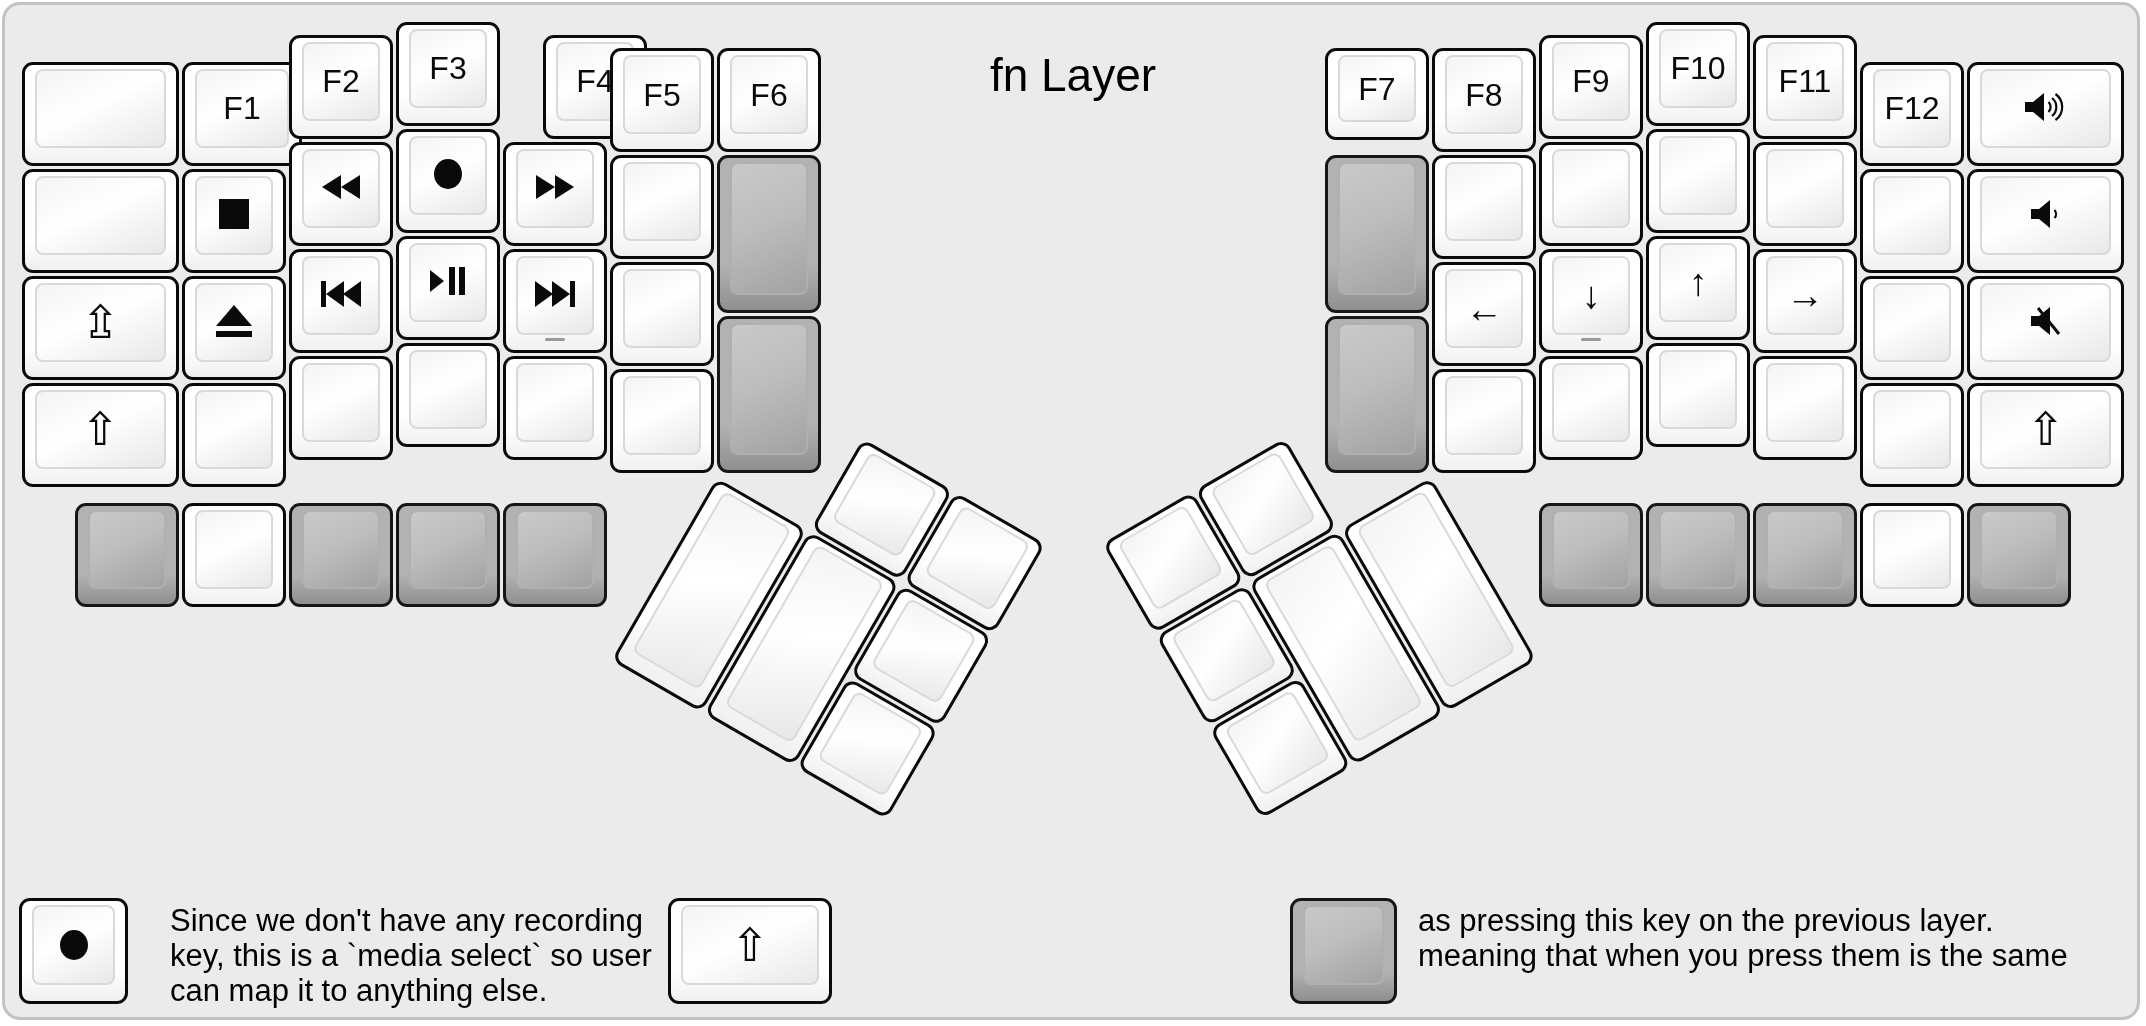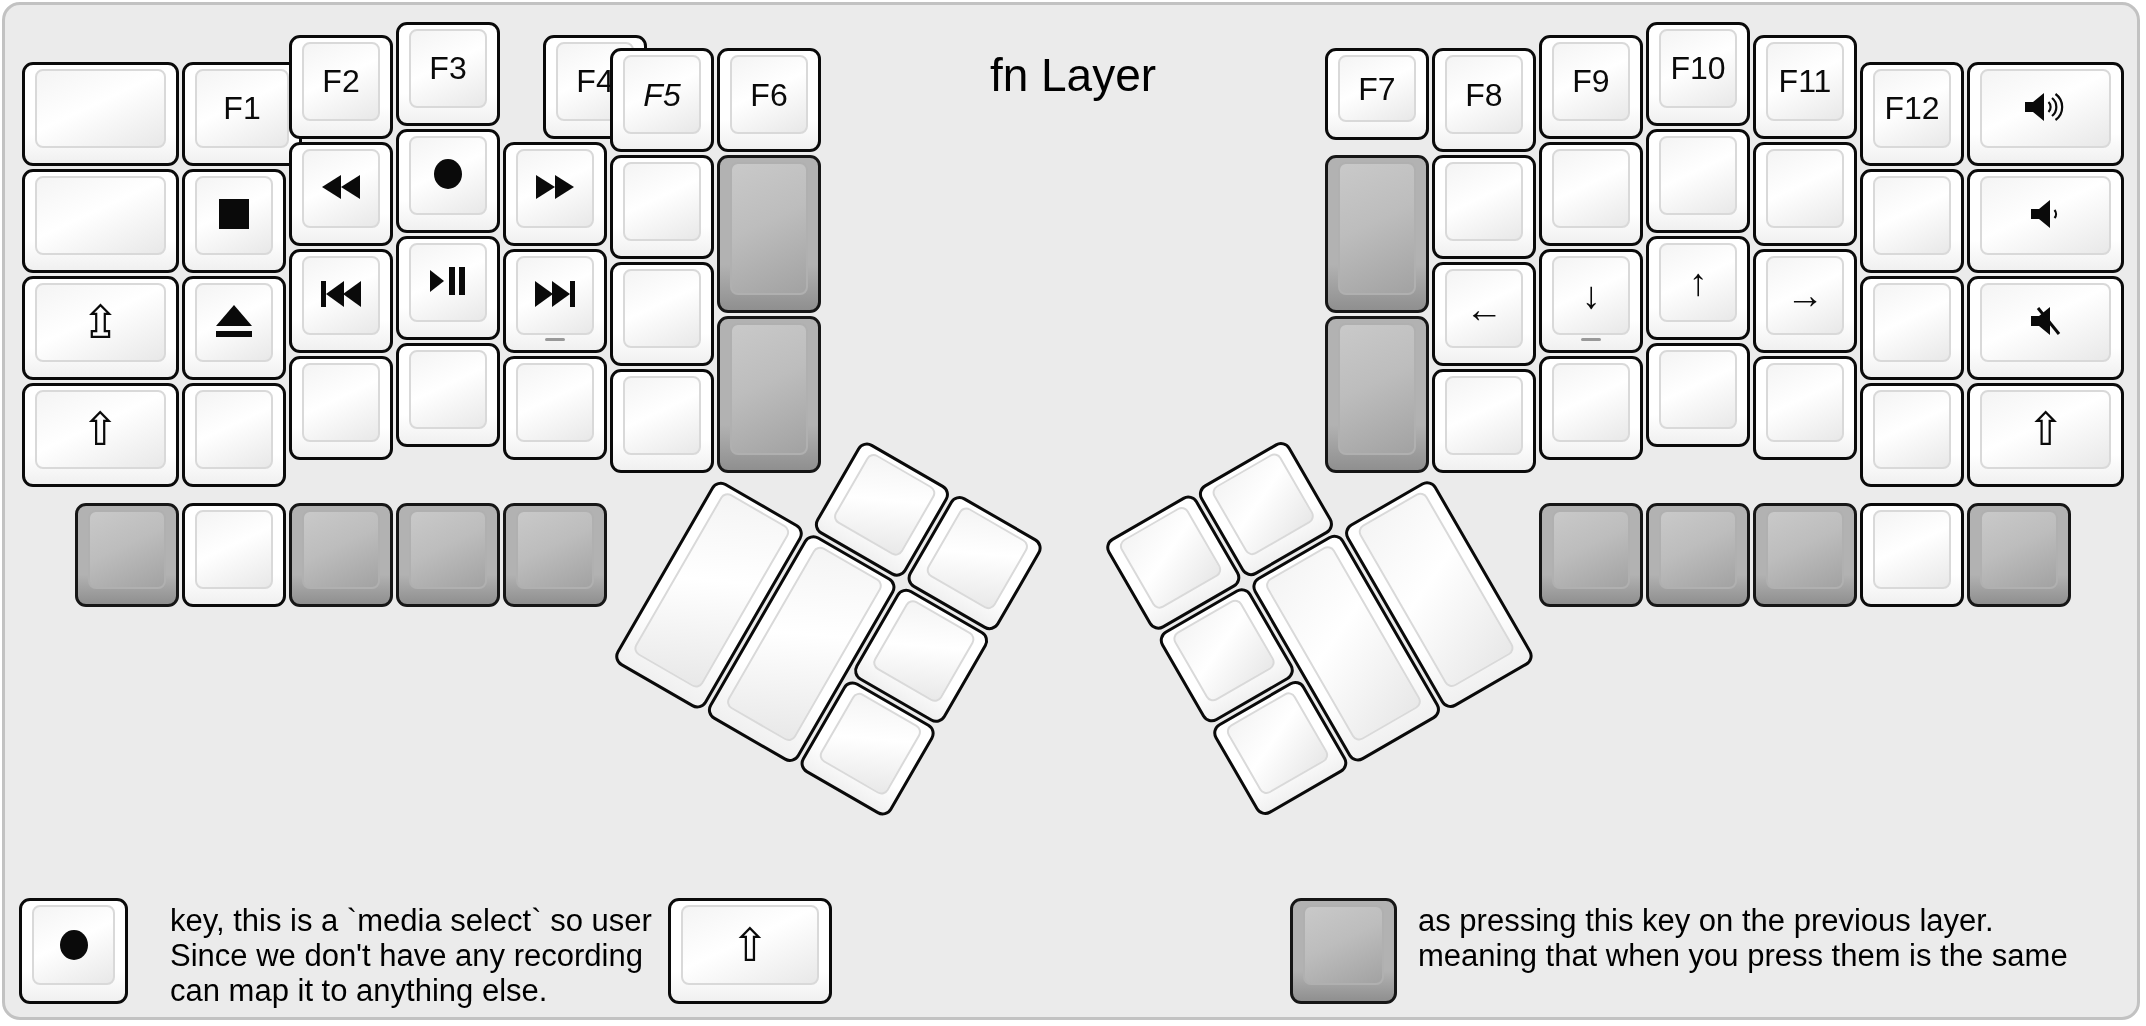--- a/index.html
+++ b/index.html
@@ -146,21 +146,21 @@
             <polygon points="0,0 18,13 0,26" fill="#0a0a0a"></polygon>
             <polygon points="17,0 35,13 17,26" fill="#0a0a0a"></polygon>
             <rect x="35" y="0" width="5" height="26" fill="#0a0a0a"></rect>
           </svg></span>
       </div>
       <div class="homing"></div>
     </div>
     <div class="key" style="left: 503px; top: 355.875px; width: 104px; height: 104px;">
       <div class="ktop"></div>
     </div>
-    <div class="key" style="left: 610px; top: 48.25px; width: 104px; height: 104px; font-style: italic;">
+    <div class="key" style="left: 610px; top: 48.25px; width: 104px; height: 104px;">
       <div class="ktop">
         <span class="glyph g-flabel">F5</span>
       </div>
     </div>
     <div class="key" style="left: 610px; top: 155.25px; width: 104px; height: 104px;">
       <div class="ktop"></div>
     </div>
     <div class="key" style="left: 610px; top: 262.25px; width: 104px; height: 104px;">
       <div class="ktop"></div>
     </div>
@@ -373,22 +373,22 @@
 
 <div id="legend">
   <div class="key lkey" id="legend-key-0" style="left:19px;top:898px;width:109px;height:106px;">
     <div class="ktop">
         <svg width="30" height="32" viewBox="0 0 30 32">
           <ellipse cx="15" cy="16" rx="14" ry="15" fill="#0a0a0a"></ellipse>
         </svg>
       </div>
   </div>
   <div class="legend-text" style="left:170px;top:903px;">
+    <div class="lline">Since we don't have any recording</div>
     <div class="lline">key, this is a `media select` so user</div>
-    <div class="lline">Since we don't have any recording</div>
     <div class="lline">can map it to anything else.</div>
   </div>
 
   <div class="key lkey" id="legend-key-1" style="left:668px;top:898px;width:164px;height:106px;">
     <div class="ktop">
       <span class="glyph g-shift">⇧</span>
     </div>
   </div>
   <div class="legend-text" style="left:857px;top:903px;">
   </div>

